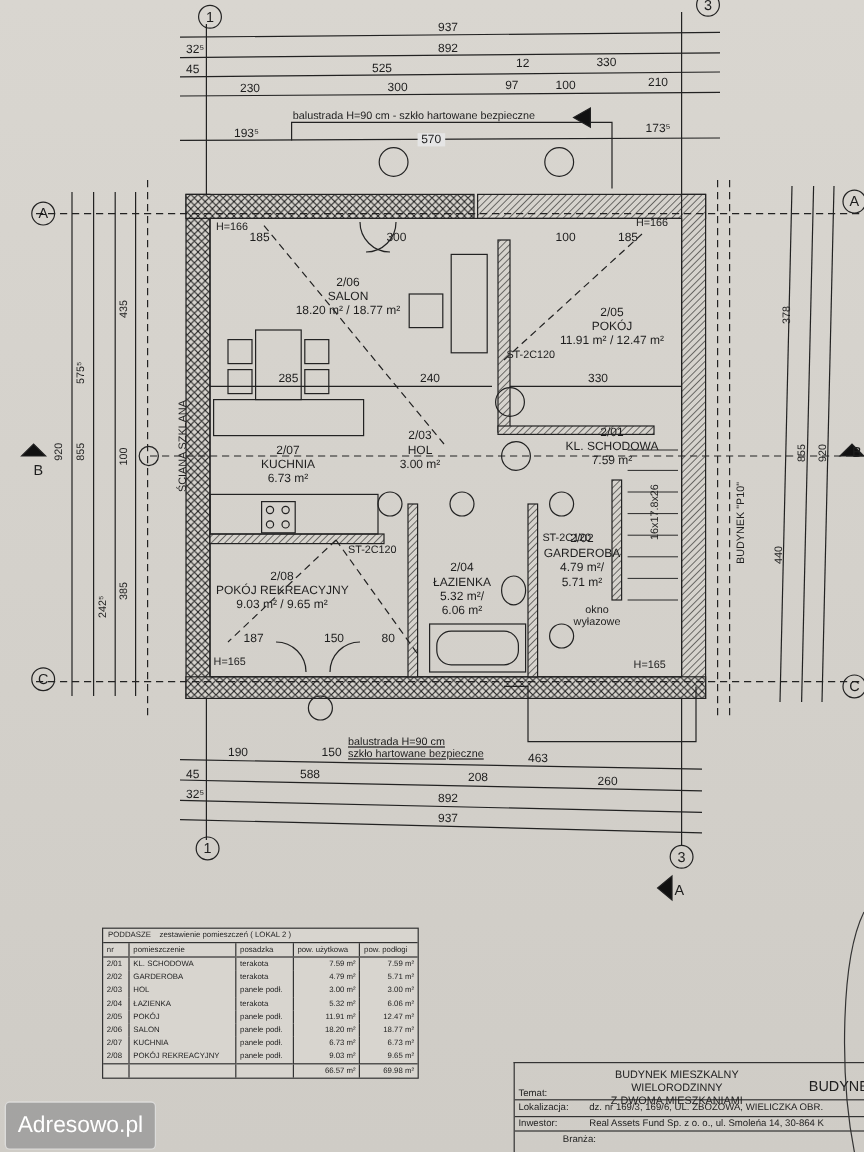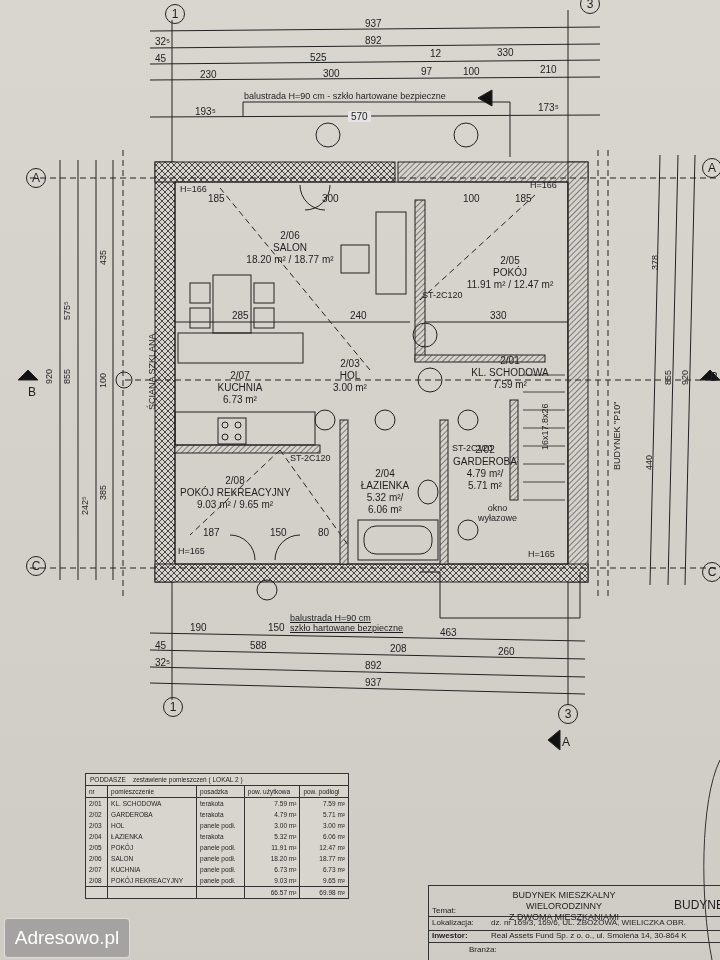--- a/index.html
+++ b/index.html
@@ -373,19 +373,19 @@
       <span>BUDYNEK MIESZKALNY WIELORODZINNY</span><br>
       <span>Z DWOMA MIESZKANIAMI</span>
     </span>
     <span style="position:absolute;left:245px;top:12px;font-size:12px;">BUDYNE</span>
   </div>
   <div class="row" style="top:30px;height:14px;">
     <span style="position:absolute;left:3px;top:2px;">Lokalizacja:</span>
     <span style="position:absolute;left:62px;top:2px;">dz. nr 169/3, 169/6, UL. ZBOŻOWA, WIELICZKA OBR.</span>
   </div>
   <div class="row" style="top:44px;height:12px;">
-    <span style="position:absolute;left:3px;top:1px;font-weight:bold;">Inwestor:</span>
+    <span style="position:absolute;left:3px;top:1px;">Inwestor:</span>
     <span style="position:absolute;left:62px;top:1px;">Real Assets Fund Sp. z o. o., ul. Smoleńa 14, 30-864 K</span>
   </div>
   <div style="position:absolute;left:40px;top:59px;">Branża:</div>
 </div>
 
 <div class="watermark">Adresowo.pl</div>
 
 </body></html>

